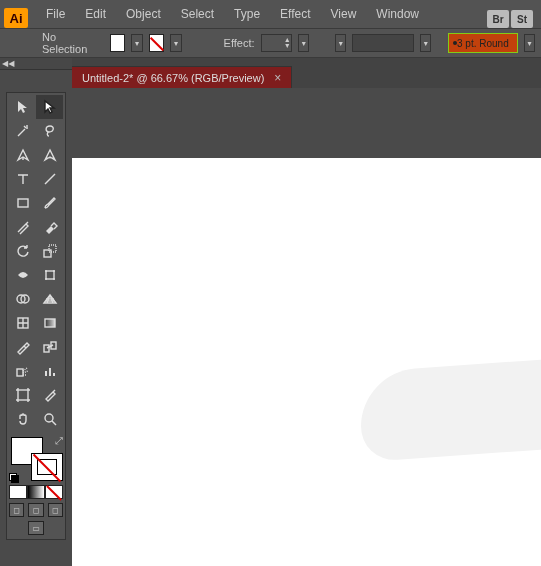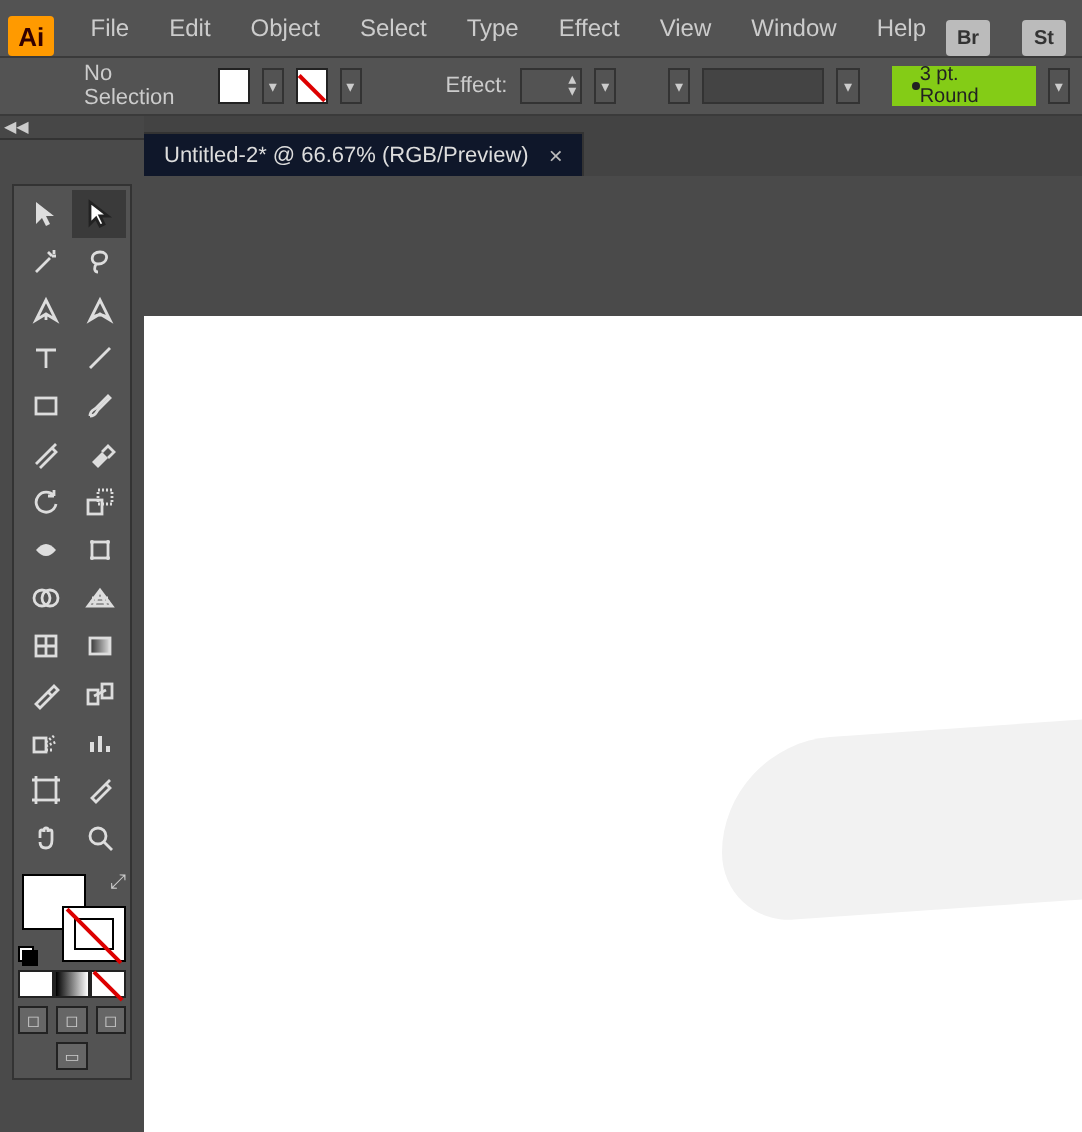--- a/index.html
+++ b/index.html
@@ -2,43 +2,43 @@
 <html><head>
 <meta charset="utf-8">
 <style>
   * { box-sizing: border-box; margin: 0; padding: 0; font-family: -apple-system, "Segoe UI", Arial, sans-serif; }
   body { width: 541px; height: 566px; background: #4a4a4a; overflow: hidden; color: #ccc; font-size: 12px; }
 
   
   .menubar { height: 28px; background: #535353; display: flex; align-items: flex-end; padding: 0 4px; gap: 0; }
   .app-logo { width: 24px; height: 20px; background: #ff9a00; color: #330000; font-weight: bold; font-size: 13px; display: flex; align-items: center; justify-content: center; border-radius: 2px; margin-right: 8px; }
   .menu-item { padding: 0 10px; height: 28px; display: flex; align-items: center; cursor: pointer; }
-  .menu-right { margin-left: auto; display: flex; gap: 16px; padding-right: 4px; }
+  .menu-right { margin-left: auto; display: flex; gap: 2px; padding-right: 4px; }
   .sq-btn { width: 22px; height: 18px; background: #bbb; color: #333; font-size: 10px; font-weight: bold; display: flex; align-items: center; justify-content: center; border-radius: 2px; }
 
   
   .controlbar { height: 30px; background: #535353; border-top: 1px solid #3a3a3a; border-bottom: 1px solid #3a3a3a; display: flex; align-items: center; padding: 0 6px; gap: 6px; font-size: 11px; color: #ccc; }
   .ctrl-label { color: #ccc; margin-left: 36px; }
   .fill-swatch { width: 20px; height: 18px; background: #fff; border: 1px solid #222; }
   .stroke-swatch { width: 20px; height: 18px; background: #fff; border: 1px solid #222; position: relative; }
   .stroke-swatch::after { content: ""; position: absolute; left: -2px; right: -2px; top: 50%; border-top: 2px solid #d00; transform: rotate(45deg); }
   .dropdown-tiny { width: 14px; height: 18px; background: #535353; border: 1px solid #333; display: flex; align-items: center; justify-content: center; font-size: 8px; color: #ccc; }
   .stroke-width { width: 40px; height: 18px; background: #535353; border: 1px solid #333; display:flex; align-items:center; justify-content:flex-end; padding-right:2px; }
   .brush-slot { width: 80px; height: 18px; background: #444; border: 1px solid #333; }
-  .variable-width { width: 88px; height: 20px; background: #84cc16; border: 6px solid #84cc16; display: flex; align-items: center; color: #222; font-size: 10px; padding: 0 4px; gap:0; }
+  .variable-width { width: 88px; height: 20px; background: #c2410c; border: 1px solid #84cc16; display: flex; align-items: center; color: #222; font-size: 10px; padding: 0 4px; gap:0; }
   .vw-dot { width:4px; height:4px; background:#222; border-radius:50%; }
 
   
   .collapse-strip { position: absolute; left: 0; top: 58px; width: 72px; height: 12px; background: #474747; border-bottom:1px solid #333; display:flex; align-items:center; }
   .collapse-arrows { font-size:8px; color:#ccc; padding-left:2px;}
   .npanel-label { color:#888; font-size:8px; margin-left:20px; letter-spacing:1px;}
 
   
   .tabbar { position: absolute; left: 72px; top: 58px; right: 0; height: 30px; background: #434343; display: flex; align-items: flex-end; padding-top:8px;}
-  .doc-tab { height: 22px; background: #0f172a; border-top:1px solid #333; border-right:1px solid #333; display: flex; align-items: center; padding: 0 10px; gap: 10px; font-size: 11px; color: #ddd; margin-top: 26px; }
+  .doc-tab { height: 22px; background: #7f1d1d; border-top:1px solid #333; border-right:1px solid #333; display: flex; align-items: center; padding: 0 10px; gap: 10px; font-size: 11px; color: #ddd; margin-top: 26px; }
   .tab-close { font-size: 12px; color: #bbb; cursor:pointer;}
 
   
   .tools { position: absolute; left: 6px; top: 92px; width: 60px; background: #535353; border: 1px solid #333; padding: 2px 2px 4px 2px; }
   .tool-row { display: flex; }
   .tool { width: 28px; height: 24px; display: flex; align-items: center; justify-content: center; cursor: pointer; color: #ddd; }
   .tool.active { background: #3a3a3a; }
   .tool svg { width: 16px; height: 16px; stroke: #ddd; fill: none; stroke-width: 1.4; }
   .tool .filled { fill:#ddd; stroke:none;}
 
@@ -73,21 +73,20 @@
 <div class="menubar">
   <div class="app-logo">Ai</div>
   <div class="menu-item">File</div>
   <div class="menu-item">Edit</div>
   <div class="menu-item">Object</div>
   <div class="menu-item">Select</div>
   <div class="menu-item">Type</div>
   <div class="menu-item">Effect</div>
   <div class="menu-item">View</div>
   <div class="menu-item">Window</div>
-  <div class="menu-item">Help</div>
   <div class="menu-right">
     <div class="sq-btn">Br</div>
     <div class="sq-btn">St</div>
   </div>
 </div>
 
 <div class="controlbar">
   <span class="ctrl-label">No Selection</span>
   <div style="width:10px"></div>
   <div class="fill-swatch"></div>

